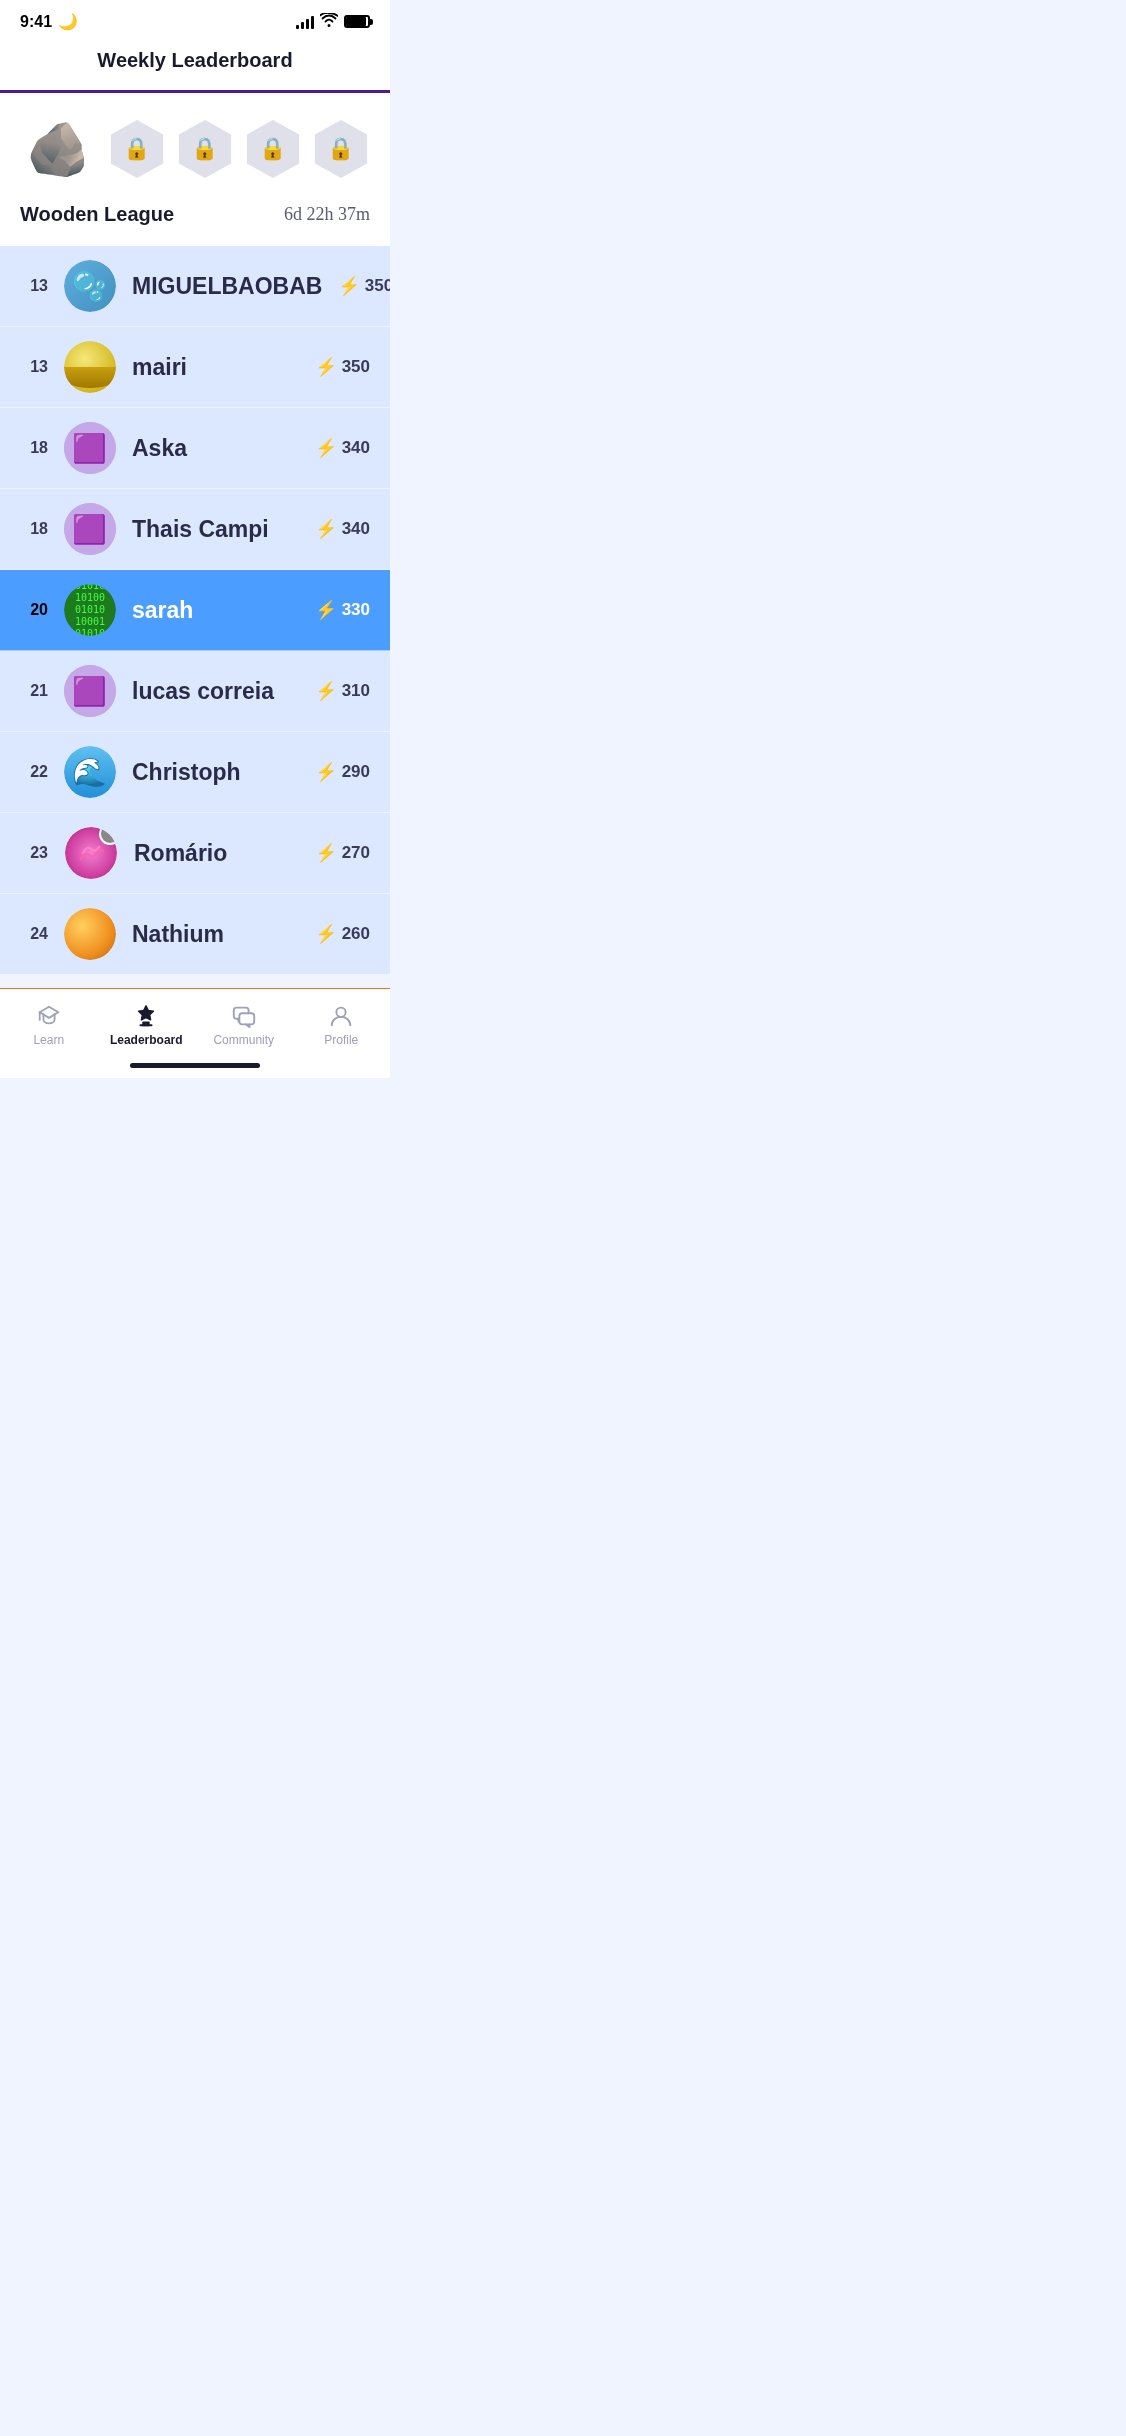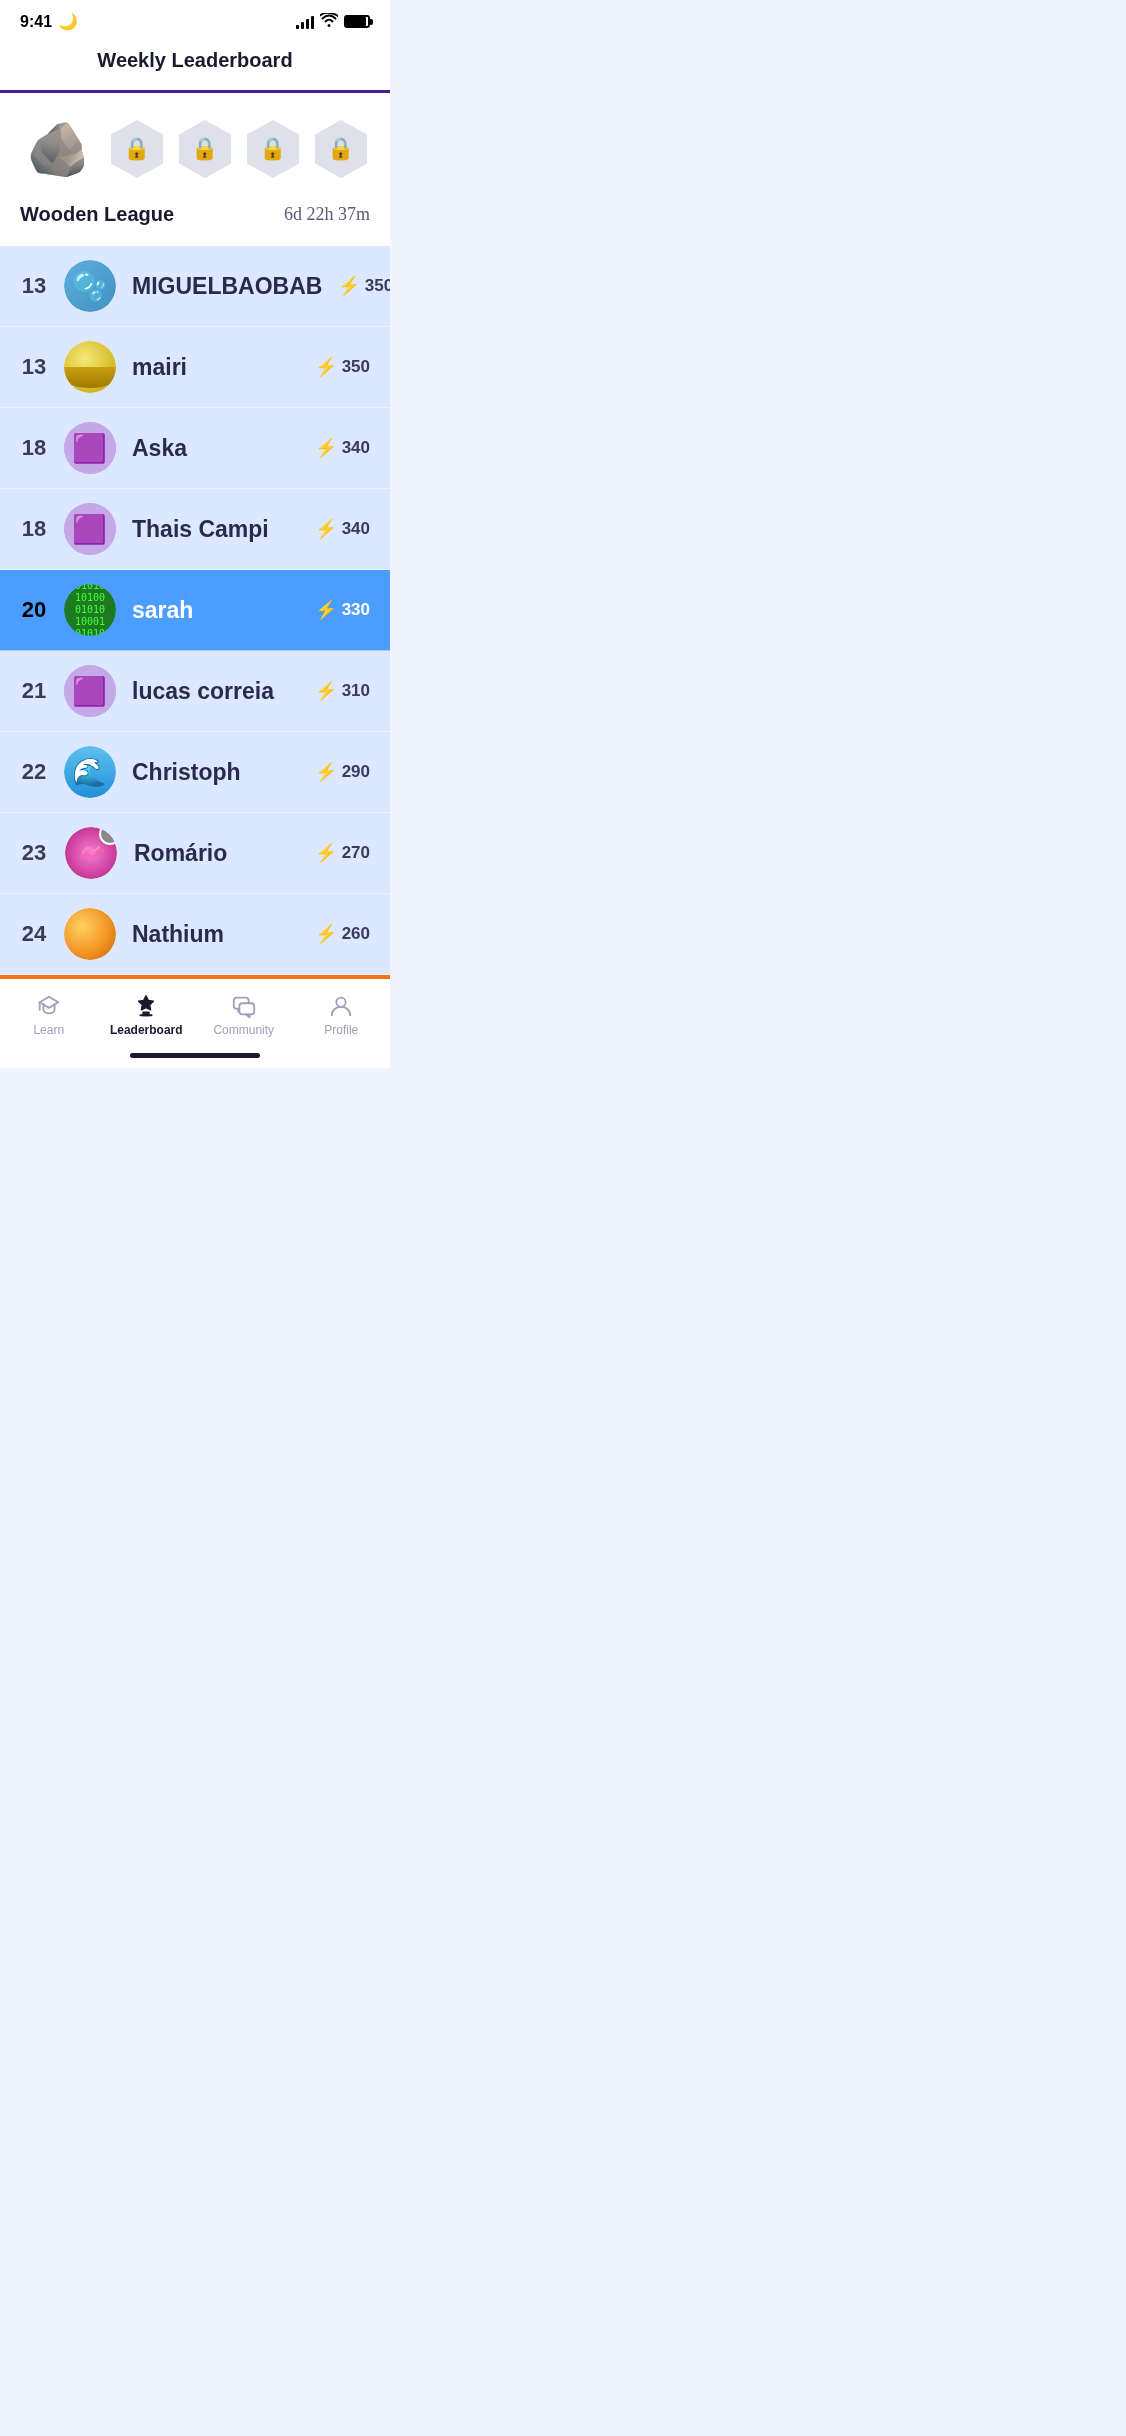--- a/index.html
+++ b/index.html
@@ -139,25 +139,25 @@
       border-bottom: 1px solid rgba(255,255,255,0.5);
       background: #dce8ff;
       gap: 16px;
     }
 
     .list-row.current-user {
       background: #4b9eff;
     }
 
     .rank {
-      font-size: 22px;
+      font-size: 16px;
       font-weight: 700;
       color: #3a3a5a;
       width: 28px;
-      text-align: center;
+      text-align: right;
       flex-shrink: 0;
     }
 
     .current-user .rank {
       color: white;
     }
 
     .avatar {
       width: 52px;
       height: 52px;
@@ -295,23 +295,24 @@
       border-radius: 50%;
     }
 
     
     .bottom-nav {
       background: white;
       display: flex;
       justify-content: space-around;
       align-items: center;
       padding: 8px 0 4px;
-      border-top: 4px solid #f97316;
+      border-top: 1px solid #f97316;
       position: sticky;
       bottom: 0;
+      margin-top: 13px;
     }
 
     .nav-item {
       display: flex;
       flex-direction: column;
       align-items: center;
       gap: 4px;
       flex: 1;
       cursor: pointer;
       padding: 6px 0;

